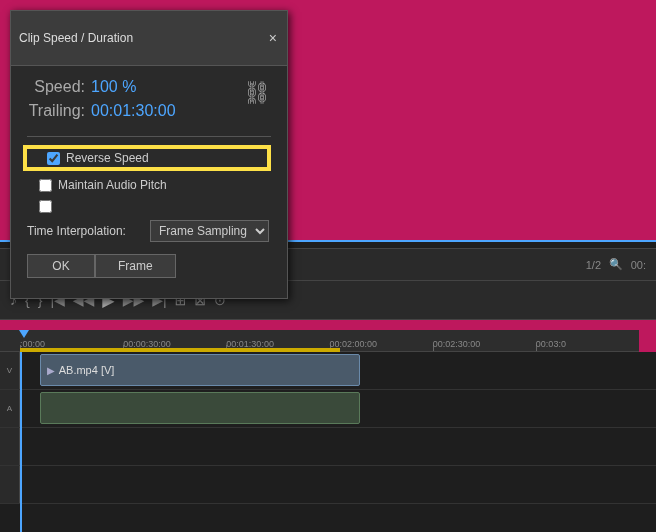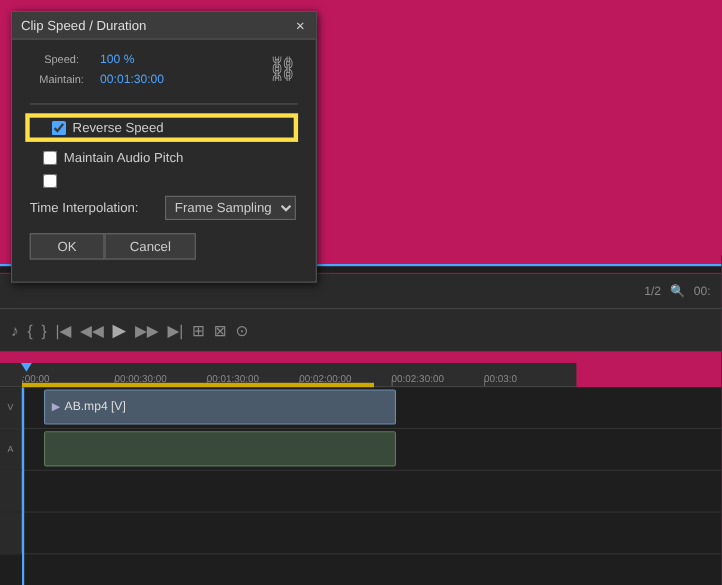--- a/index.html
+++ b/index.html
@@ -20,21 +20,21 @@
       top: 10px;
       left: 10px;
       width: 278px;
       background: #2a2a2a;
       border: 1px solid #555;
       z-index: 100;
       box-shadow: 2px 2px 8px rgba(0,0,0,0.7);
     }
     .dialog-titlebar {
       background: #3c3c3c;
-      padding: 5px 8px;
+      padding: 20px 8px;
       display: flex;
       justify-content: space-between;
       align-items: flex-start;
       border-bottom: 1px solid #555;
     }
     .dialog-title {
       color: #ddd;
       font-size: 12px;
     }
     .dialog-close {
@@ -60,27 +60,27 @@
       flex: 1;
     }
     .sd-row {
       display: flex;
       align-items: center;
       margin-bottom: 6px;
     }
     .sd-label {
       color: #aaa;
       min-width: 58px;
-      text-align: center;
+      text-align: right;
       margin-right: 6px;
-      font-size: 10px;
+      font-size: 16px;
     }
     .sd-value {
       color: #4da6ff;
-      font-size: 11px;
+      font-size: 16px;
     }
     .link-icon {
       display: flex;
       flex-direction: column;
       align-items: center;
       justify-content: center;
       margin-left: 10px;
       color: #999;
       font-size: 18px;
       padding-top: 2px;
@@ -185,21 +185,21 @@
     .transport-play {
       color: #aaa;
       font-size: 16px;
     }
 
     
     .ruler-area {
       position: absolute;
       top: 330px;
       left: 0;
-      width: 524px;
+      width: 639px;
       height: 22px;
       background: #2d2d2d;
       border-bottom: 1px solid #444;
       display: flex;
       align-items: center;
       overflow: hidden;
     }
     .ruler-marks {
       display: flex;
       width: 100%;
@@ -460,21 +460,21 @@
 
   <div class="dialog-content">
 
     <div class="speed-duration-row">
       <div class="sd-labels">
         <div class="sd-row">
           <span class="sd-label">Speed:</span>
           <span class="sd-value">100 %</span>
         </div>
         <div class="sd-row">
-          <span class="sd-label">Maintain:</span>
+          <span class="sd-label">Trailing:</span>
           <span class="sd-value">00:01:30:00</span>
         </div>
       </div>
       <div class="link-icon">
         <span style="font-size:22px;color:#aaa;">⛓</span>
       </div>
     </div>
 
     <hr class="divider">
 
@@ -496,17 +496,17 @@
       <span class="interpolation-label">Time Interpolation:</span>
       <select class="interpolation-select">
         <option>Frame Sampling</option>
         <option>Frame Blending</option>
         <option>Optical Flow</option>
       </select>
     </div>
 
     <div class="dialog-buttons">
       <button class="btn">OK</button>
-      <button class="btn">Cancel</button>
+      <button class="btn">Frame</button>
     </div>
 
   </div>
 </div>
 
 </body></html>

